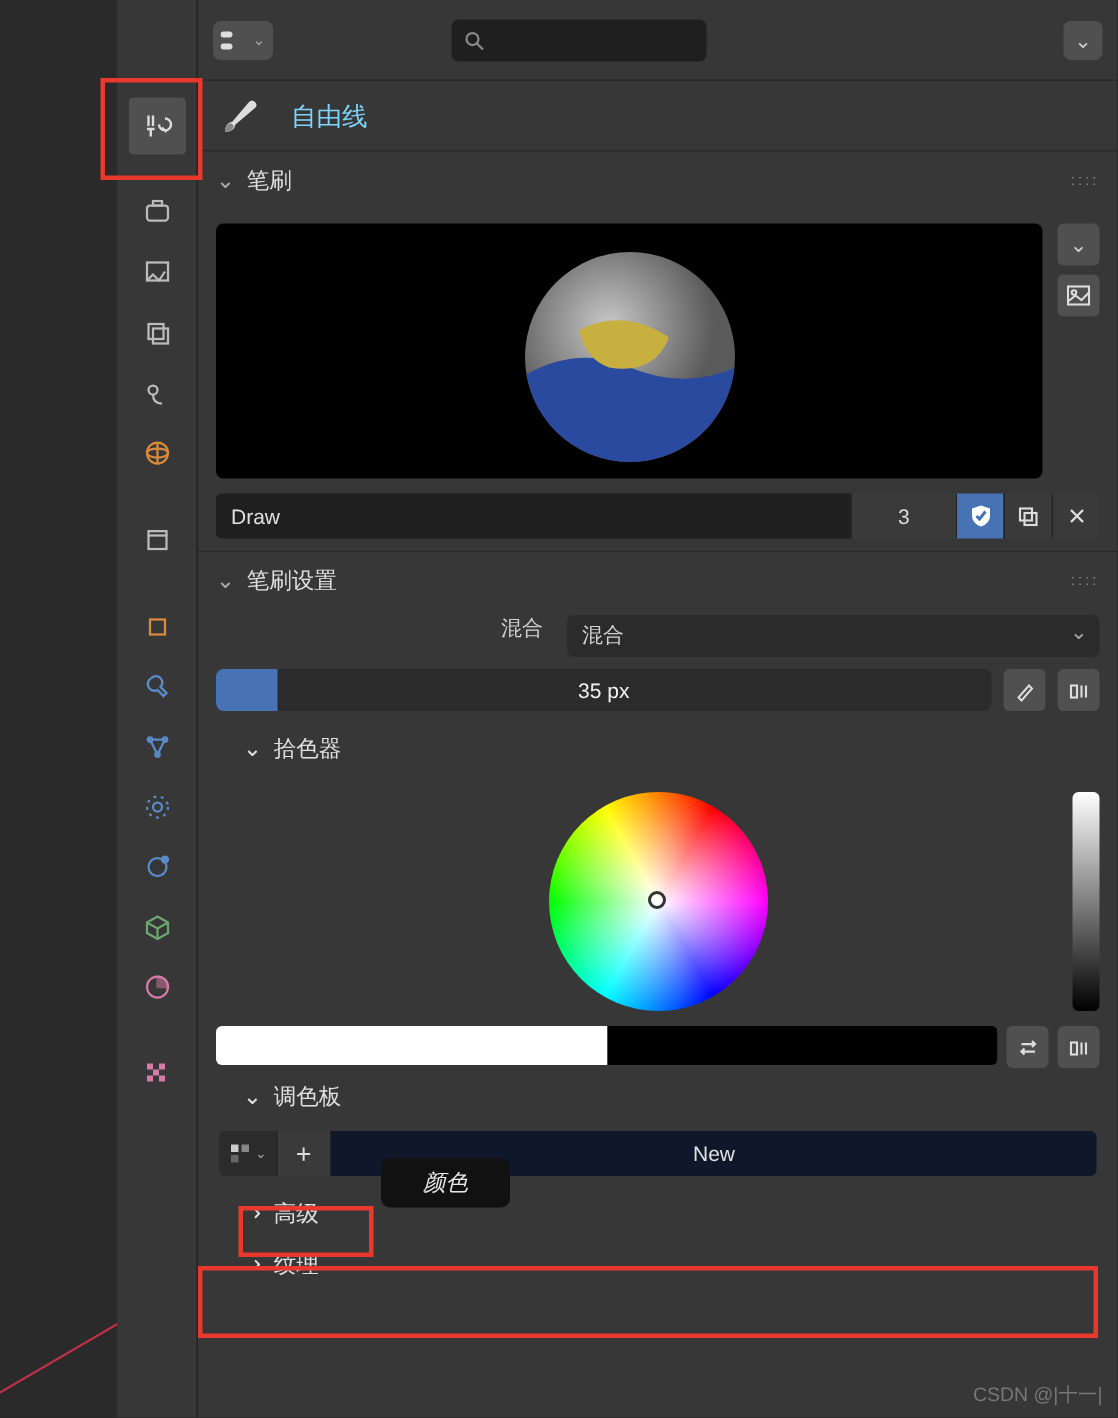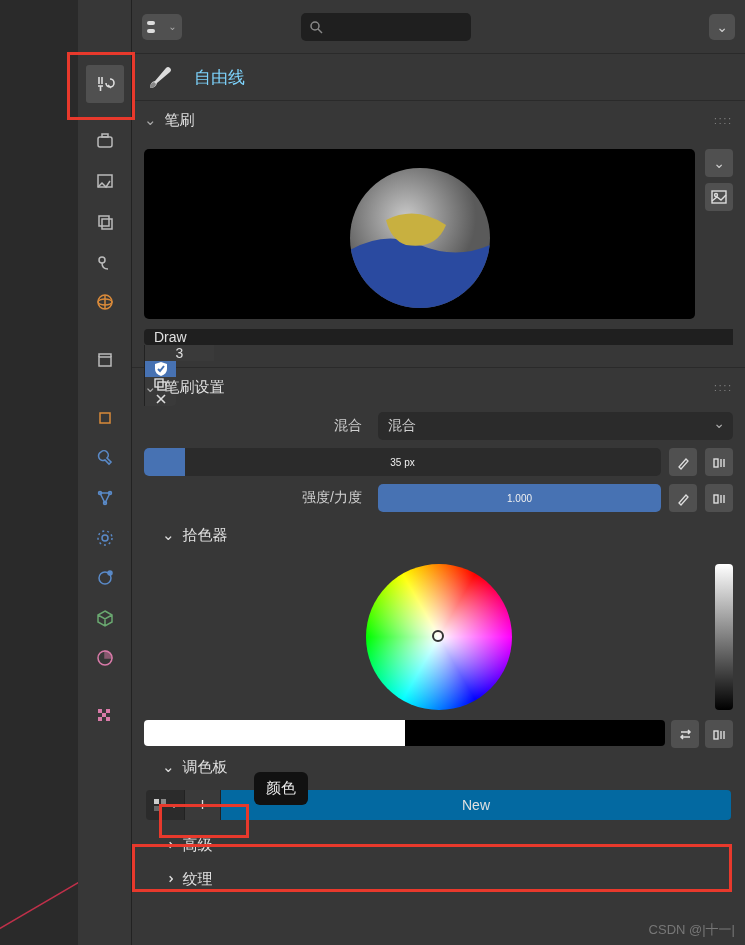--- a/index.html
+++ b/index.html
@@ -131,21 +131,20 @@
   .small-btn {
     width: 28px; height: 28px;
     background: #505050;
     border-radius: 4px;
     display: flex; align-items: center; justify-content: center;
   }
   .brush-name-row {
     display: flex;
     margin: 10px 12px 8px 12px;
     height: 30px;
-    flex-direction: column;
   }
   .brush-name-row input {
     flex: 1;
     background: #1f1f1f;
     border: none;
     color: #e0e0e0;
     padding: 0 10px;
     border-radius: 4px 0 0 4px;
     font-size: 14px;
   }
@@ -163,21 +162,21 @@
   }
   .shield-cell { background: #4772b3; }
   .sub-header {
     height: 34px;
     display: flex; align-items: center;
     padding: 0 30px;
     font-size: 15px;
     color: #e0e0e0;
   }
   .prop-row {
-    display: flex; align-items: center;
+    display: flex; 
     height: 32px;
     margin: 4px 12px;
     gap: 8px;
   }
   .prop-label {
     width: 226px;
     text-align: right;
     padding-right: 8px;
     color: #d0d0d0;
   }
@@ -196,21 +195,21 @@
     color: #aaa;
   }
   .slider {
     flex: 1;
     height: 28px;
     background: #2b2b2b;
     border-radius: 5px;
     position: relative;
     display: flex; align-items: center; justify-content: center;
     color: #f0f0f0;
-    font-size: 10px;
+    font-size: 14px;
     overflow: hidden;
   }
   .slider .fill {
     position: absolute; left: 0; top: 0; bottom: 0;
     background: #4772b3;
   }
   .slider .txt { position: relative; z-index: 1; }
   .mini-icon {
     width: 28px; height: 28px;
     background: #505050;
@@ -265,24 +264,25 @@
     overflow: hidden;
   }
   .color-swatch-pair .csw { flex: 1; }
   .csw.white { background: #fff; }
   .csw.black { background: #000; }
   .tooltip {
     position: absolute;
     left: 254px; top: 772px;
     background: #111;
     color: #e8e8e8;
-    padding: 7px 12px;
+    padding: 7px 28px;
     border-radius: 6px;
     font-size: 15px;
     z-index: 15;
+    font-style: italic;
   }
   .palette-header-box {
     position: absolute;
     left: 159px; top: 804px;
     width: 90px; height: 34px;
     border: 3px solid #e8392c;
     z-index: 18;
   }
   .new-row {
     display: flex;
@@ -300,21 +300,21 @@
   .plus-btn {
     width: 36px;
     background: #3a3a3a;
     display: flex; align-items: center; justify-content: center;
     font-size: 18px;
     color: #ddd;
     border-left: 1px solid #222;
   }
   .new-btn {
     flex: 1;
-    background: #0369a1;
+    background: #0f172a;
     border-radius: 0 4px 4px 0;
     display: flex; align-items: center; justify-content: center;
     color: #e0e0e0;
     border-left: 1px solid #222;
   }
   .new-row-box {
     position: absolute;
     left: 132px; top: 844px;
     width: 600px; height: 48px;
     border: 3px solid #e8392c;
@@ -556,38 +556,20 @@
             <path d="M3 12 L10 4 L12 6 L5 14 Z"></path>
           </svg>
         </div>
       <div class="mini-icon">
           <svg width="15" height="15" viewBox="0 0 15 15" stroke="#ddd" fill="none" stroke-width="1.4">
             <rect x="2" y="4" width="4" height="8"></rect>
             <path d="M9 4 L9 12 M12 4 L12 12"></path>
           </svg>
         </div>
     </div>
-    <div class="prop-row">
-      <div class="prop-label">强度/力度</div>
-      <div class="slider">
-        <div class="fill" style="width:100%"></div>
-        <span class="txt">1.000</span>
-      </div>
-      <div class="mini-icon">
-          <svg width="15" height="15" viewBox="0 0 15 15" stroke="#ddd" fill="none" stroke-width="1.3">
-            <path d="M3 12 L10 4 L12 6 L5 14 Z"></path>
-          </svg>
-        </div>
-      <div class="mini-icon">
-          <svg width="15" height="15" viewBox="0 0 15 15" stroke="#ddd" fill="none" stroke-width="1.4">
-            <rect x="2" y="4" width="4" height="8"></rect>
-            <path d="M9 4 L9 12 M12 4 L12 12"></path>
-          </svg>
-        </div>
-    </div>
 
     <div class="sub-header">
       <span class="chev" style="margin-right:8px">⌄</span>
       <span>拾色器</span>
     </div>
     <div class="color-picker-area">
       <div style="flex:1;display:flex;justify-content:center;position:relative">
         <div class="color-wheel">
           <div class="cursor-ring"></div>
         </div>

